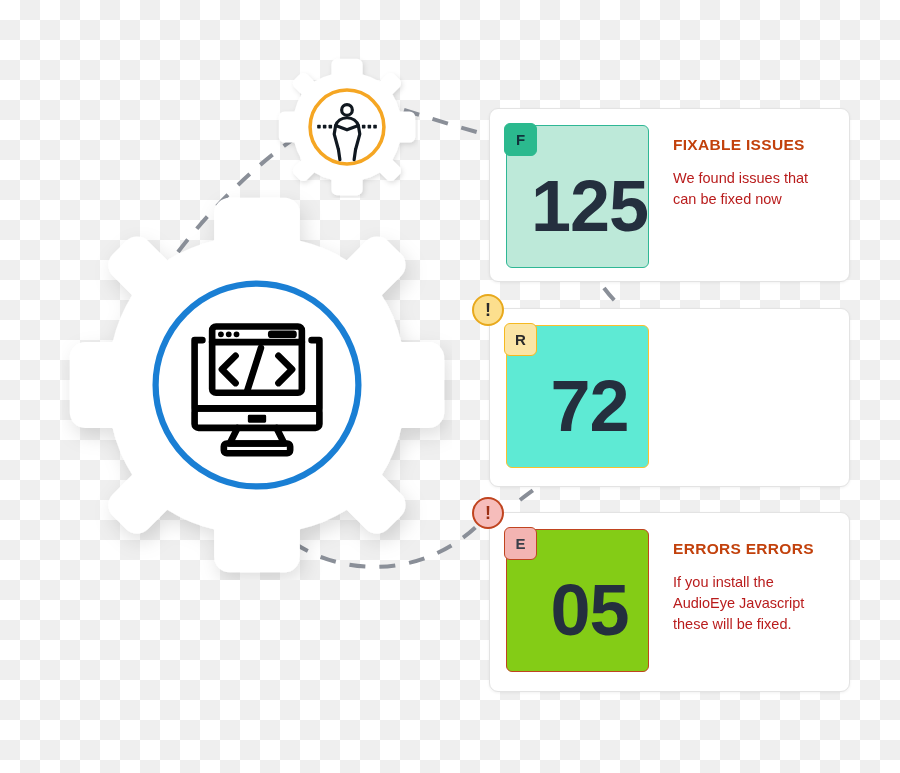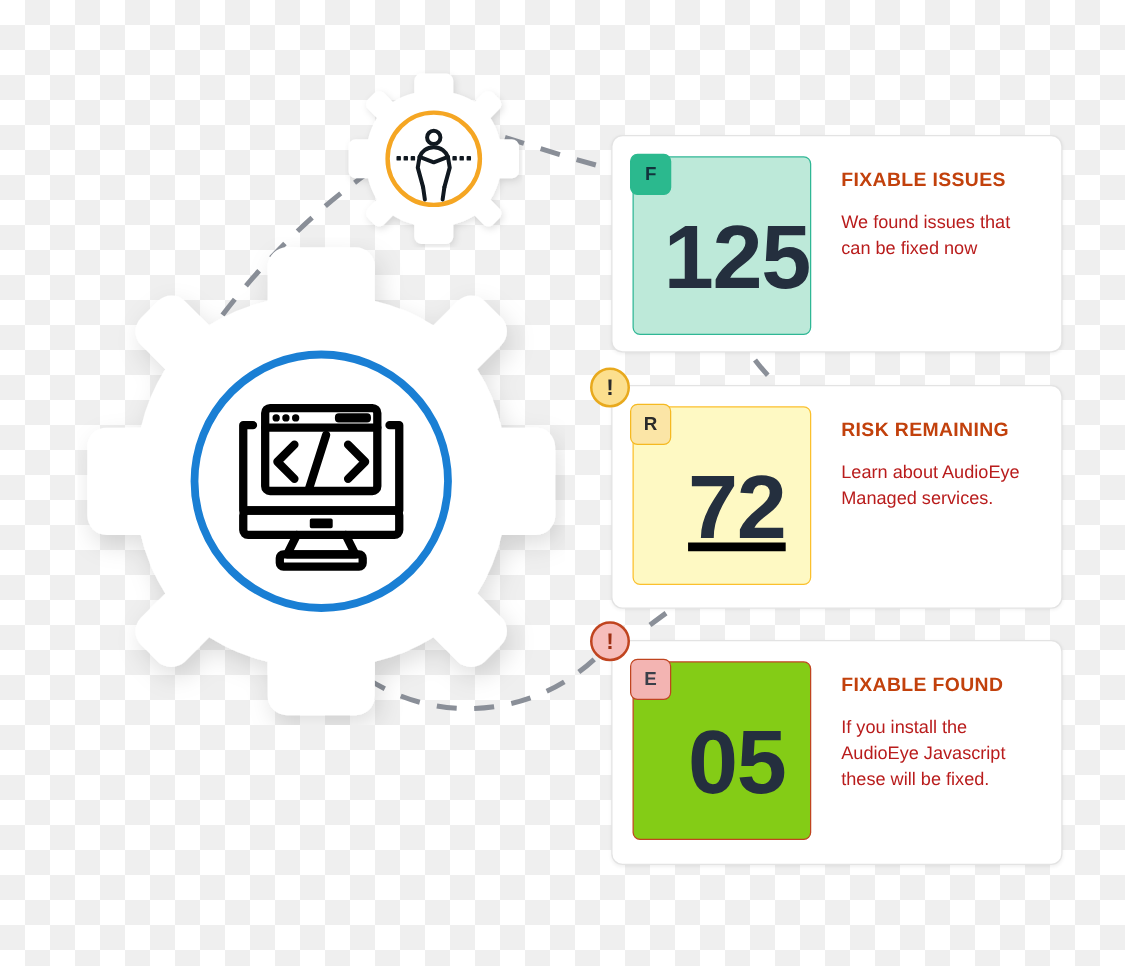--- a/index.html
+++ b/index.html
@@ -93,21 +93,21 @@
     justify-content: center;
     font-size: 15px;
     font-weight: 700;
     color: #242f3e;
   }
 
   
   .theme-green .tile   { background: #bde9d9; border-color: #2fb795; }
   .theme-green .tile-badge { background: #2bb98e; border-color: #2bb98e; color: #12333c; }
 
-  .theme-yellow .tile  { background: #fef9c3; border-color: #fbc02d; text-decoration: underline; }
+  .theme-yellow .tile  { background: #5eead4; border-color: #fbc02d; }
   .theme-yellow .tile-badge { background: #fbe5a6; border-color: #f5b921; color: #2b2b2b; }
 
   .theme-red .tile     { background: #84cc16; border-color: #c0441f; }
   .theme-red .tile-badge { background: #f3b4b2; border-color: #c0441f; color: #3a3f49; }
 
   .card-text {
     margin: 27px 0 0 24px;
     flex: 1 1 auto;
   }
   .card-title {
@@ -274,35 +274,31 @@
     </div>
   </div>
 
   <div class="card theme-yellow" id="card-risk">
     <div class="tile-wrap">
       <div class="tile">
         <span class="tile-num">72</span>
       </div>
       <div class="tile-badge">R</div>
     </div>
-    <div class="card-text">
-      <p class="card-title">RISK REMAINING</p>
-      <p class="card-desc">Learn about AudioEye Managed services.</p>
-    </div>
   </div>
 
   <div class="card theme-red" id="card-errors">
     <div class="tile-wrap">
       <div class="tile">
         <span class="tile-num">05</span>
       </div>
       <div class="tile-badge">E</div>
     </div>
     <div class="card-text">
-      <p class="card-title">FIXABLE FOUND</p>
+      <p class="card-title">ERRORS ERRORS</p>
       <p class="card-desc">If you install the AudioEye Javascript these will be fixed.</p>
     </div>
   </div>
 
   <div class="alert-badge" id="alert-risk">!</div>
   <div class="alert-badge" id="alert-errors">!</div>
 
 </div>
 
 </body></html>

